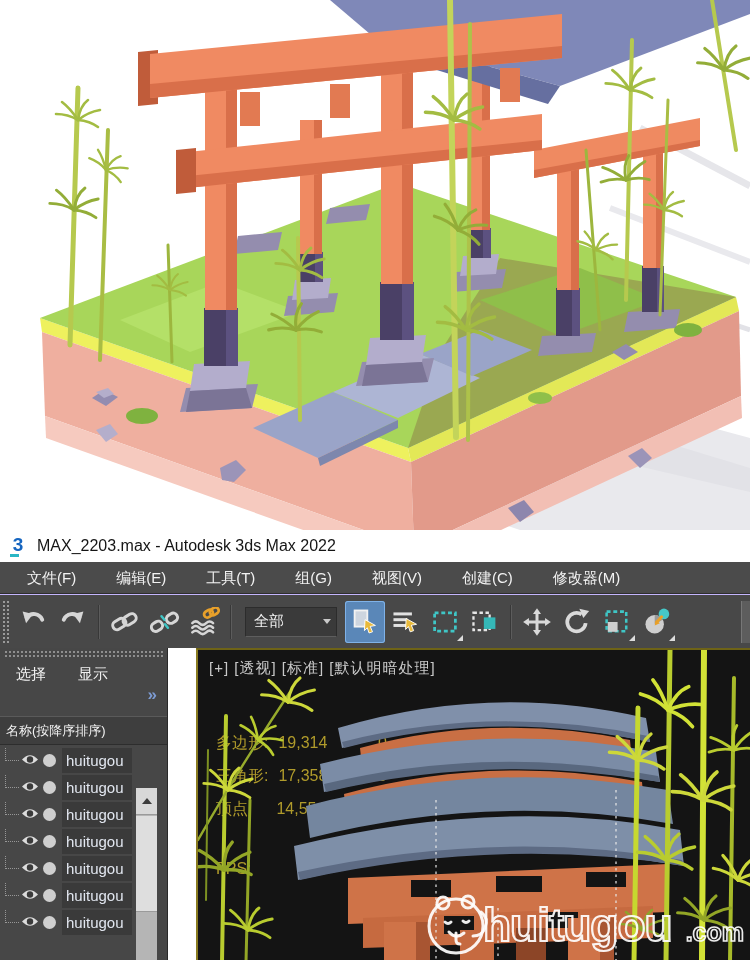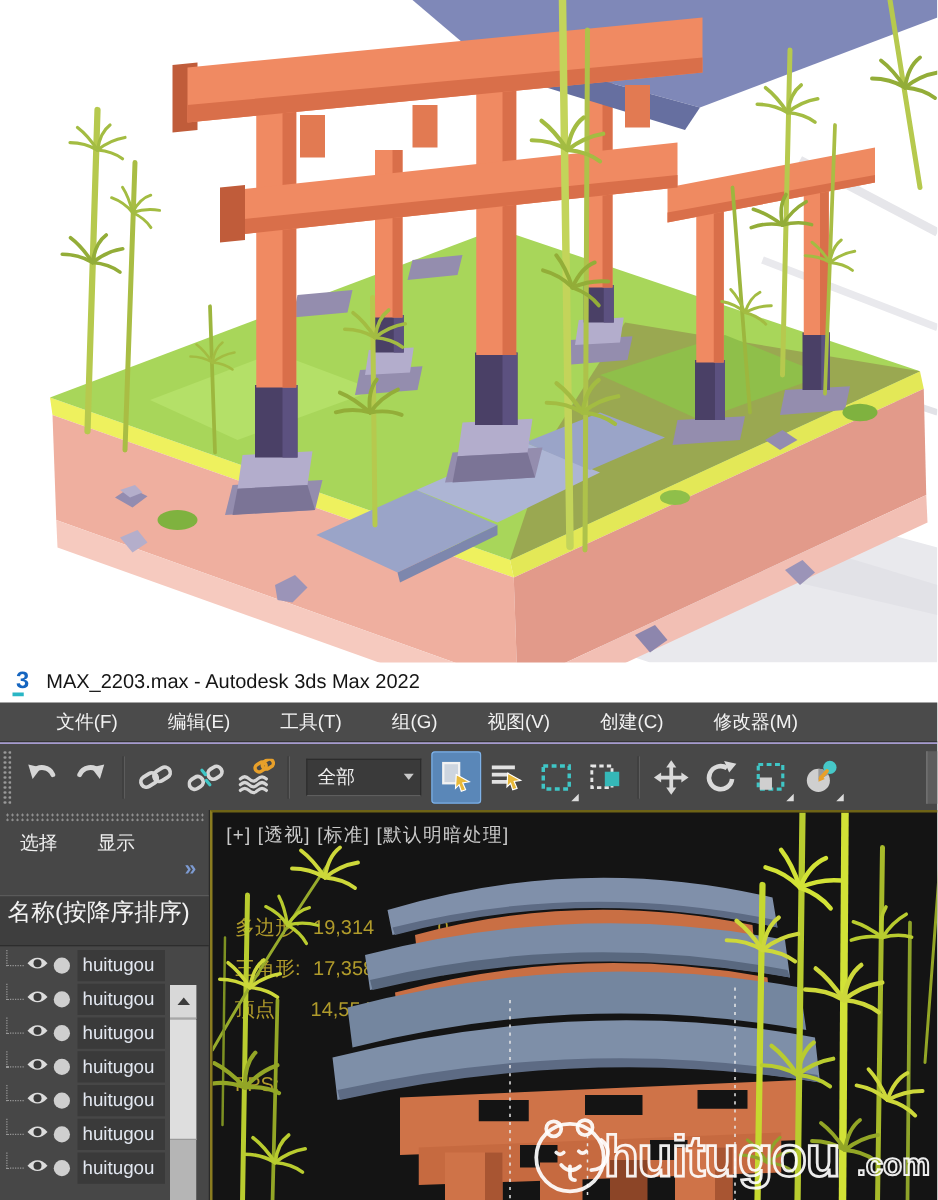--- a/index.html
+++ b/index.html
@@ -12,21 +12,21 @@
   .hero svg { display:block; }
 
   
   .titlebar { height:32px; background:#fff; display:flex; align-items:center; padding-left:7px; }
   .appicon { width:22px; height:22px; position:relative; margin-right:8px; }
   .appicon .three { font-weight:bold; font-size:19px; color:#1565c0; line-height:20px; display:block; text-align:center; }
   .appicon .bar { position:absolute; left:3px; bottom:0; width:9px; height:3px; background:#29b6c5; }
   .titletext { font-size:16px; color:#151515; }
 
   
-  .menubar { height:32px; background:#4b4b4b; border-bottom:1px solid #2e2e2e; display:flex; align-items:center; padding-left:32px; }
+  .menubar { height:32px; background:#4b4b4b; border-bottom:1px solid #2e2e2e; display:flex; align-items:center; padding-left:14px; }
   .menubar .mitem { color:#f2f2f2; font-size:15px; padding:0 13px; margin-right:14px; cursor:default; line-height:31px; }
 
   
   .toolbar { height:54px; background:#484848; border-top:1px solid #c4b5fd; display:flex; align-items:center; padding-left:2px; position:relative; }
   .grip { width:7px; height:44px; margin-right:4px;
           background-image:radial-gradient(circle, #9a9a9a 1px, transparent 1.2px);
           background-size:4px 4px; }
   .tbtn { width:40px; height:42px; display:flex; align-items:center; justify-content:center; position:relative; border-radius:3px; }
   .tbtn svg { display:block; }
   .tbtn.active { background:#5a87b8; box-shadow:inset 0 0 0 1px #7fb2e8; }
@@ -34,28 +34,28 @@
         border-left:6px solid transparent; border-bottom:6px solid #dcdcdc; width:0; height:0; }
   .tsep { width:2px; height:34px; margin:0 5px; background:#383838; border-right:1px solid #5c5c5c; }
   .filter { width:92px; height:30px; margin:0 8px; background:#3a3a3a; border:1px solid #2c2c2c;
             border-bottom-color:#5e5e5e; display:flex; align-items:center; }
   .filter .fval { flex:1; color:#f0f0f0; font-size:15px; padding-left:8px; }
   .filter .farrow { width:18px; height:100%; display:flex; align-items:center; justify-content:center; }
   .filter .farrow i { width:0; height:0; border-left:4px solid transparent; border-right:4px solid transparent; border-top:5px solid #c9c9c9; }
   .cutbtn { position:absolute; right:0; top:6px; width:9px; height:42px; background:#5d5d5d; border-left:1px solid #777; }
 
   
-  .workspace { height:312px; display:flex; }
+  .workspace { height:312px; display:flex;gap:28px; }
   .panel { width:168px; background:#474747; border-right:1px solid #2a2a2a; display:flex; flex-direction:column; position:relative; }
   .panel .phandle { height:7px; background-image:radial-gradient(circle, #8f8f8f 0.8px, transparent 1px); background-size:4px 4px; margin:2px 4px 0 4px; }
   .ptabs { display:flex; padding:8px 0 0 16px; }
   .ptab { color:#f0f0f0; font-size:15px; margin-right:32px; }
   .pexpand { color:#7d9bd2; font-size:17px; font-weight:bold; align-self:flex-end; margin:4px 10px 0 0; line-height:14px; }
-  .pheader { margin-top:14px; height:41px; background:#3e3e3e; border-top:1px solid #5a5a5a; border-bottom:1px solid #2d2d2d;
-             color:#f2f2f2; font-size:19px; line-height:27px; padding-left:6px; white-space:nowrap; overflow:hidden; }
+  .pheader { margin-top:14px; height:29px; background:#3e3e3e; border-top:1px solid #5a5a5a; border-bottom:1px solid #2d2d2d;
+             color:#f2f2f2; font-size:13px; line-height:27px; padding-left:6px; white-space:nowrap; overflow:hidden; }
   .plist { flex:1; position:relative; overflow:hidden; padding-top:2px; }
   .prow { height:27px; display:flex; align-items:center; padding-left:5px; }
   .tree { width:14px; height:13px; border-left:1px dotted #979797; border-bottom:1px dotted #979797; transform:translateY(-6px); margin-right:2px; flex:none; }
   .eyewrap { width:19px; flex:none; margin-right:3px; }
   .dot { width:13px; height:13px; border-radius:50%; background:#cfcfcf; flex:none; margin-right:6px; }
   .pname { flex:1; margin-right:35px; background:#3a3a3a; height:25px; line-height:25px; padding-left:4px;
            color:#e2e7f0; font-size:15px; white-space:nowrap; overflow:hidden; }
   .scrollbar { position:absolute; right:10px; top:140px; bottom:0; width:21px; background:#b5b5b5; }
   .scrollbar .sup { height:27px; background:#d8d8d8; display:flex; align-items:center; justify-content:center; border-bottom:1px solid #9a9a9a; }
   .scrollbar .sup i { width:0; height:0; border-left:5px solid transparent; border-right:5px solid transparent; border-bottom:6px solid #3c3c3c; }

